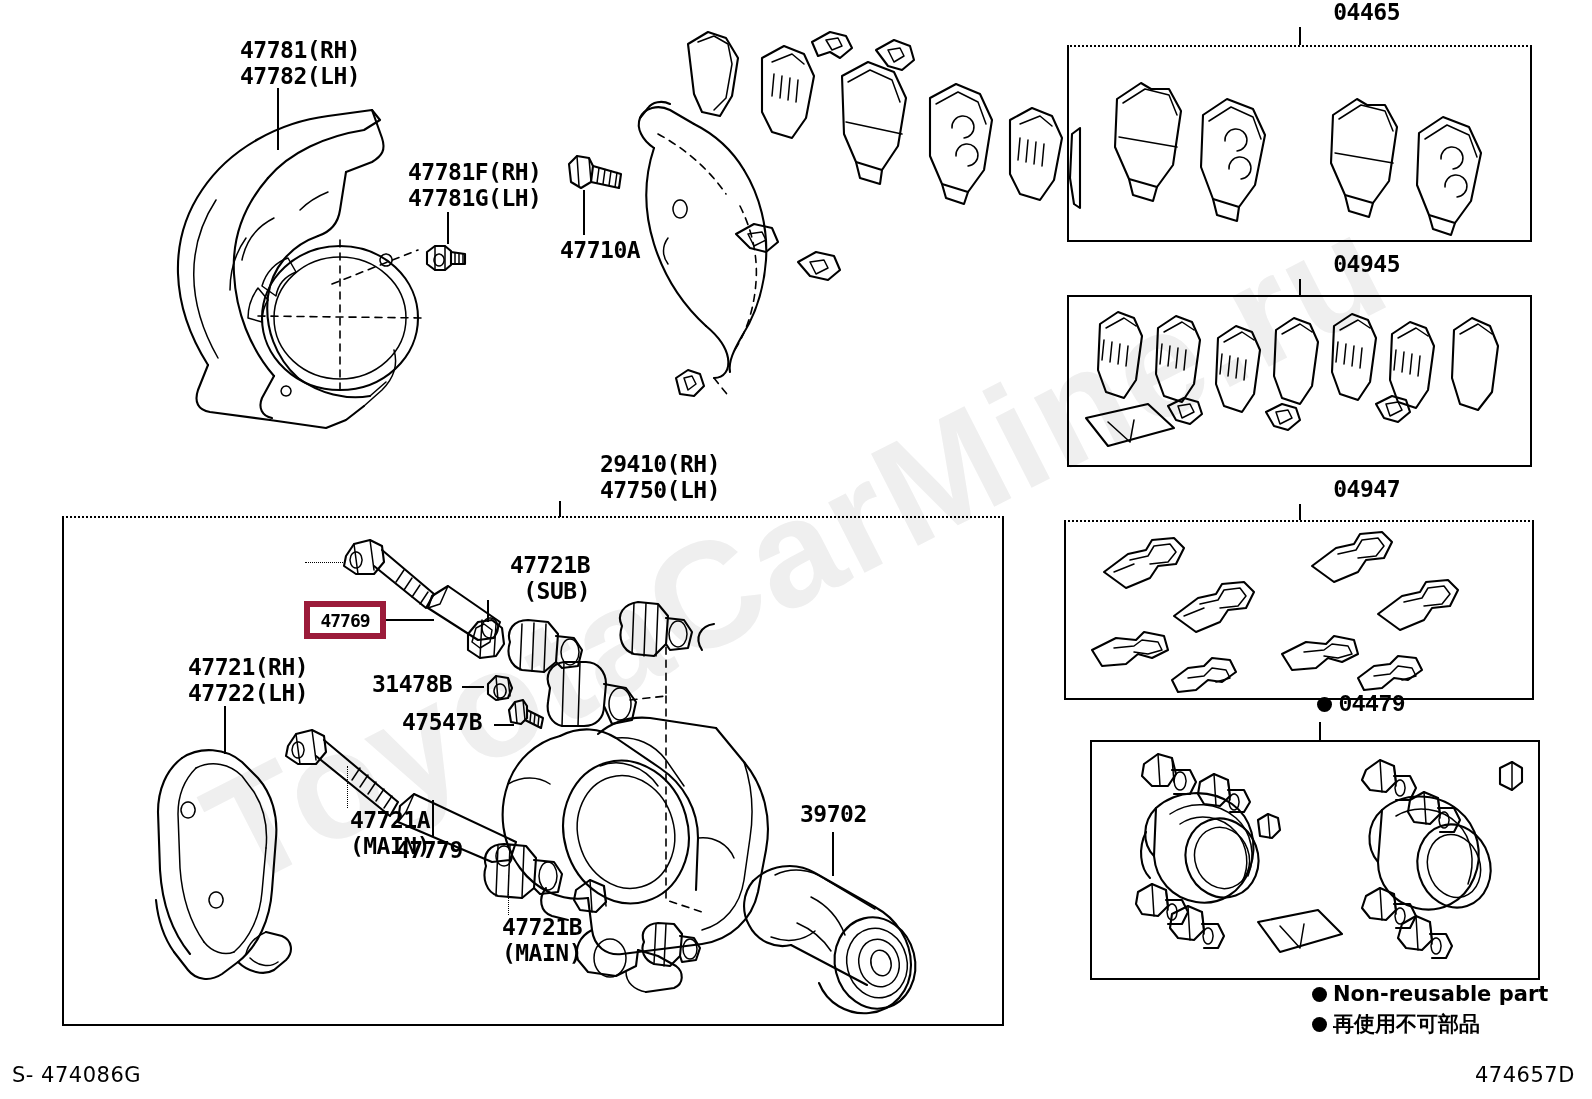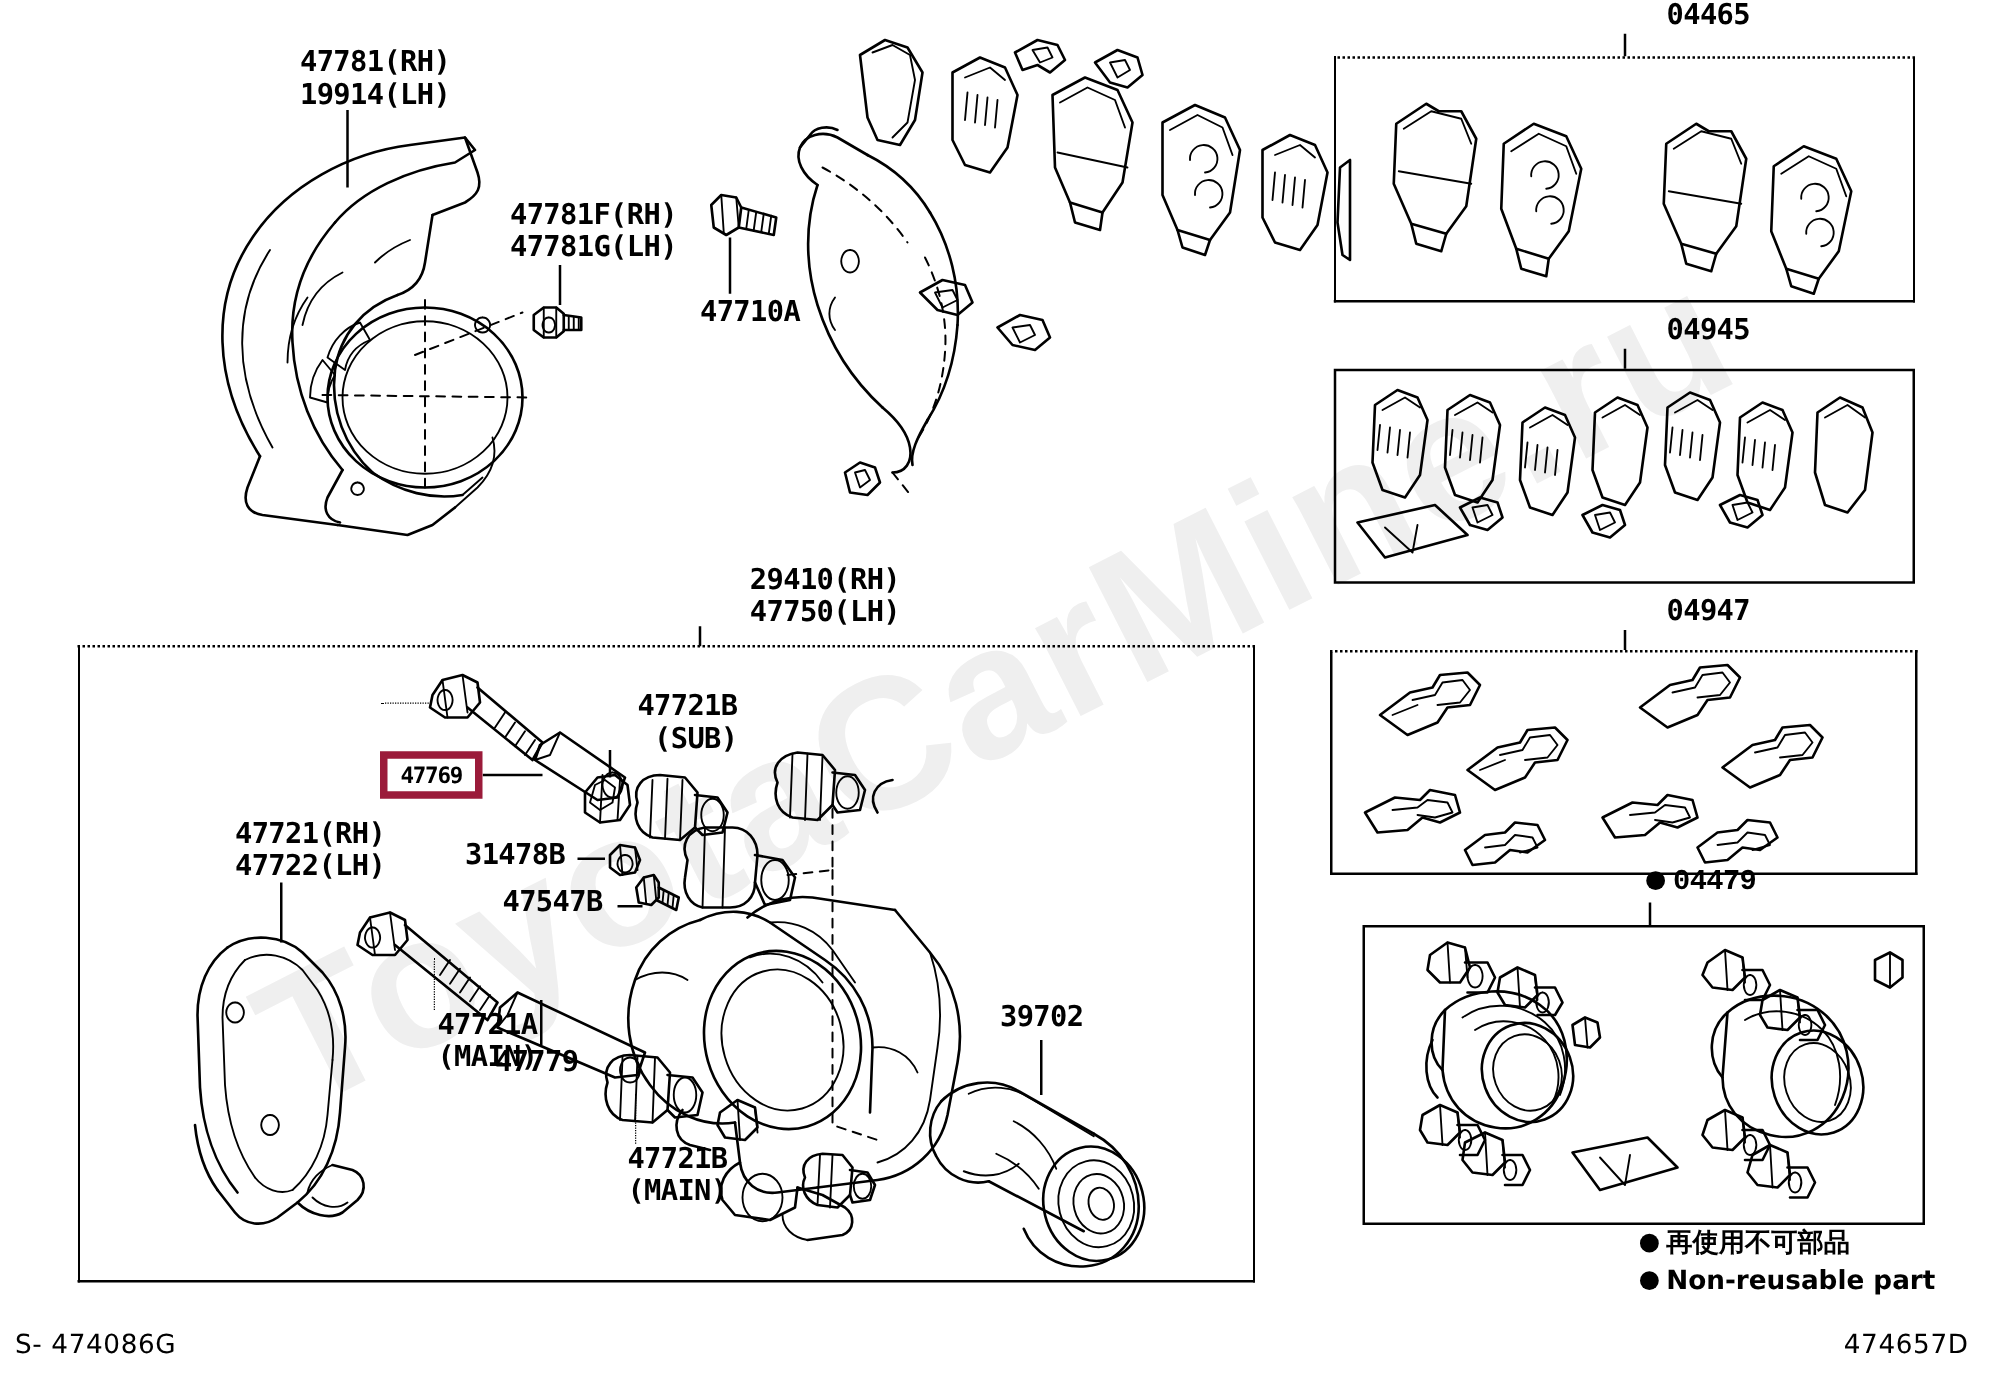--- a/index.html
+++ b/index.html
@@ -141,21 +141,21 @@
   .st-d { fill: none; stroke: #000; stroke-width: 1.6; stroke-dasharray: 7 6; stroke-linecap: round; }
 </style>
 </head>
 <body>
 
 <div id="page">
 
   <div class="watermark">ToyotaCarMine.ru</div>
 
   <div class="lbl" style="left:240px; top:38px;"><span>47781(RH)</span>
-<span>19914(LH)</span></div>
+<span>47782(LH)</span></div>
   <div class="leader v" style="left:277px; top:88px; height:62px;"></div>
 
   <div class="art" style="left:150px; top:90px;">
     <svg width="310" height="360" viewBox="0 0 310 360">
       <path class="st" d="M58 275 C20 215 18 150 52 100 C80 58 130 32 178 26 L222 20 L230 30 L214 40 C176 46 140 62 118 88"></path>
       <path class="st" d="M222 20 L232 48 C236 60 232 66 222 72 L196 82"></path>
       <path class="st" d="M118 88 C92 118 82 150 84 184 C86 222 100 258 124 286"></path>
       <path class="st" d="M196 82 L190 120 C188 134 180 142 168 146"></path>
       <path class="st" d="M168 146 C140 156 122 178 118 206 C114 238 126 268 148 288"></path>
       <path class="st" d="M58 275 L48 300 C44 312 48 320 60 322 L120 330"></path>
@@ -456,22 +456,22 @@
         <path class="st-t" d="M290 156 a5 8 0 1 0 0.1 0"></path>
         <path class="st" d="M292 172 L306 164 L320 170 L322 188 L312 198 L296 196 L288 186 Z"></path>
         <path class="st-t" d="M306 164 L308 198 M320 170 L322 192"></path>
         <path class="st" d="M320 182 L336 182 L342 194 L336 206 L322 206"></path>
         <path class="st-t" d="M326 186 a5 8 0 1 0 0.1 0"></path>
       </g>
     </svg>
   </div>
 
   <div class="legend" style="left:1312px; top:980px;">
+    <div><span class="bullet"></span><span>Non-reusable part</span></div>
     <div><span class="bullet"></span><span>再使用不可部品</span></div>
-    <div><span class="bullet"></span><span>Non-reusable part</span></div>
   </div>
 
   <div class="lbl ctr" style="left:400px; top:452px; width:320px;"><span>29410(RH)</span>
 <span>47750(LH)</span></div>
   <div class="leader v" style="left:559px; top:501px; height:16px;"></div>
   <div class="box dotted-top" style="left:62px; top:516px; width:942px; height:510px;"></div>
 
   <div class="leader dot-h" style="left:305px; top:562px; width:40px;"></div>
 
   <div class="lbl ctr" style="left:450px; top:553px; width:140px;"><span>47721B</span>

